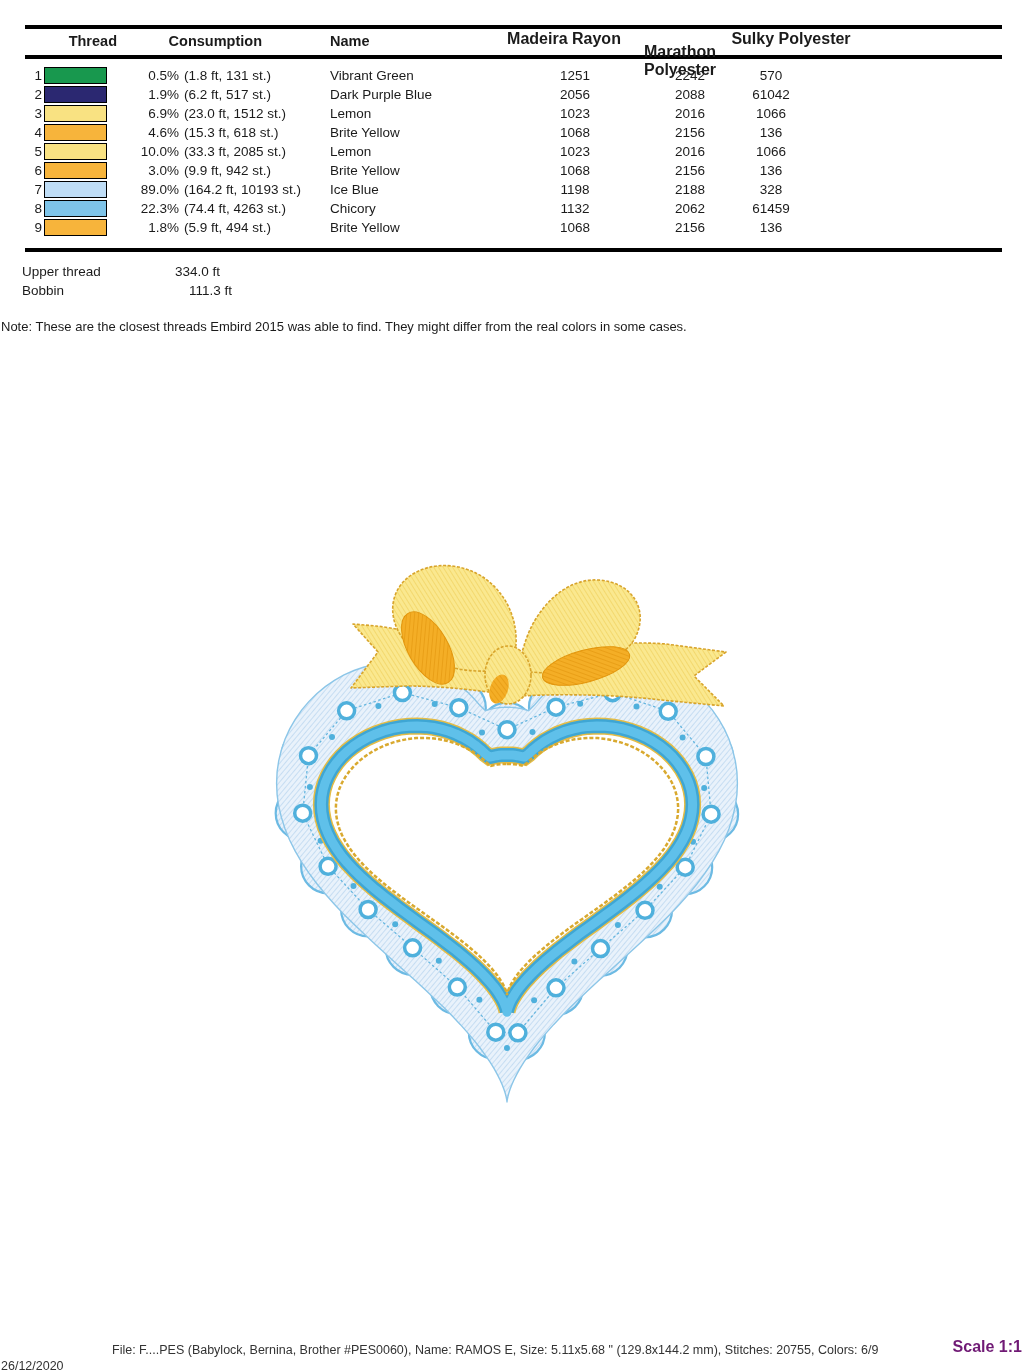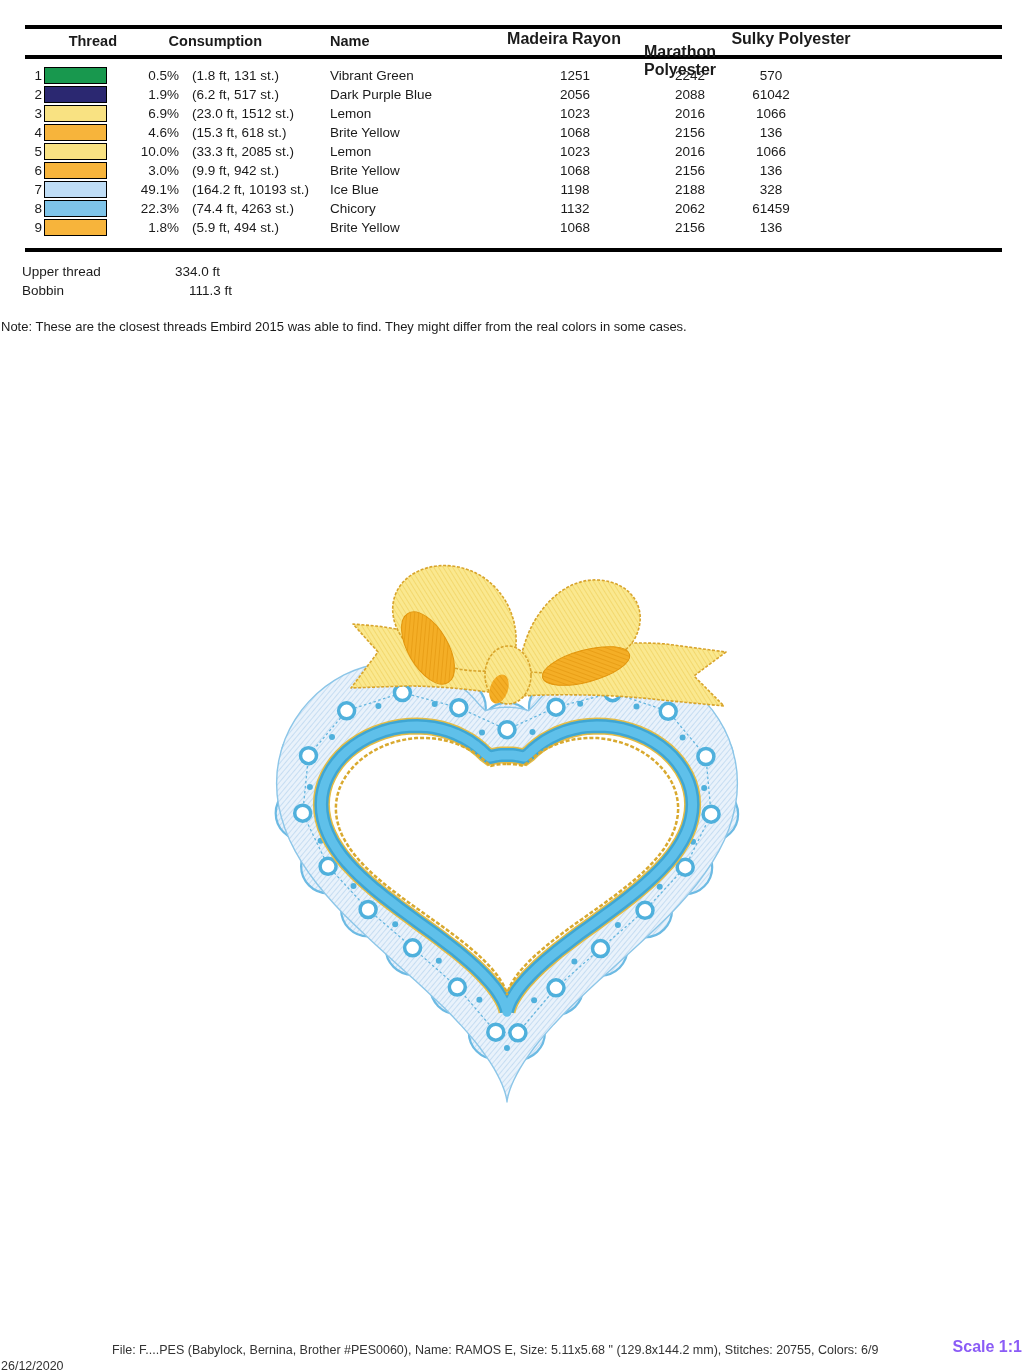--- a/index.html
+++ b/index.html
@@ -7,31 +7,31 @@
        font-family:"Liberation Sans", sans-serif;color:#1b1b1b;}
   .hline{position:absolute;left:25px;width:977px;height:4px;background:#000;}
   .hdr{position:absolute;font-weight:bold;font-size:14.5px;}
   .hdr-sm{position:absolute;font-weight:bold;font-size:16px;text-align:center;}
   .ctr{text-align:right;}
   #rows{position:absolute;left:0;top:0;width:1024px;}
   .row{position:absolute;left:0;width:1024px;height:19px;line-height:19px;font-size:13.5px;}
   .c-num{position:absolute;left:0;width:42px;text-align:right;}
   .c-swatch{position:absolute;left:44px;top:1px;width:61px;height:15px;border:1px solid #000;}
   .c-pct{position:absolute;left:104px;width:75px;text-align:right;}
-  .c-detail{position:absolute;left:184px;width:146px;margin-left:8px;}
+  .c-detail{position:absolute;left:184px;width:146px;}
   .c-name{position:absolute;left:330px;width:185px;}
   .c-m1{position:absolute;left:513px;width:124px;text-align:center;}
   .c-m2{position:absolute;left:628px;width:124px;text-align:center;}
   .c-m3{position:absolute;left:709px;width:124px;text-align:center;}
   .sum{position:absolute;font-size:13.5px;line-height:19px;}
   .note{position:absolute;left:1px;top:319px;font-size:13px;}
   .footer{position:absolute;left:0;top:1343px;width:1024px;font-size:12.5px;color:#333;}
   .f-date{position:absolute;left:1px;top:16px;}
   .f-file{position:absolute;left:112px;top:0;}
-  .f-scale{position:absolute;right:2px;top:-5px;font-size:16px;font-weight:bold;color:#8b5cf6;}
+  .f-scale{position:absolute;right:2px;top:-5px;font-size:16px;font-weight:bold;color:#701a75;}
   #design-svg{position:absolute;left:256px;top:548px;}
 </style>
 </head>
 <body>
 
 <div class="hline" style="top:25px"></div>
 <div class="hline" style="top:55px"></div>
 <div class="hline" style="top:248px"></div>
 
 <div class="hdr ctr" style="left:25px;top:33px;width:92px">Thread</div>
@@ -98,21 +98,21 @@
       <span class="c-pct">3.0%</span>
       <span class="c-detail">(9.9 ft, 942 st.)</span>
       <span class="c-name">Brite Yellow</span>
       <span class="c-m1">1068</span>
       <span class="c-m2">2156</span>
       <span class="c-m3">136</span>
     </div>
     <div class="row" style="top: 180px;">
       <span class="c-num">7</span>
       <span class="c-swatch" style="background: rgb(191, 221, 246);"></span>
-      <span class="c-pct">49.1%</span>
+      <span class="c-pct">89.0%</span>
       <span class="c-detail">(164.2 ft, 10193 st.)</span>
       <span class="c-name">Ice Blue</span>
       <span class="c-m1">1198</span>
       <span class="c-m2">2188</span>
       <span class="c-m3">328</span>
     </div>
     <div class="row" style="top: 199px;">
       <span class="c-num">8</span>
       <span class="c-swatch" style="background: rgb(126, 196, 233);"></span>
       <span class="c-pct">22.3%</span>

